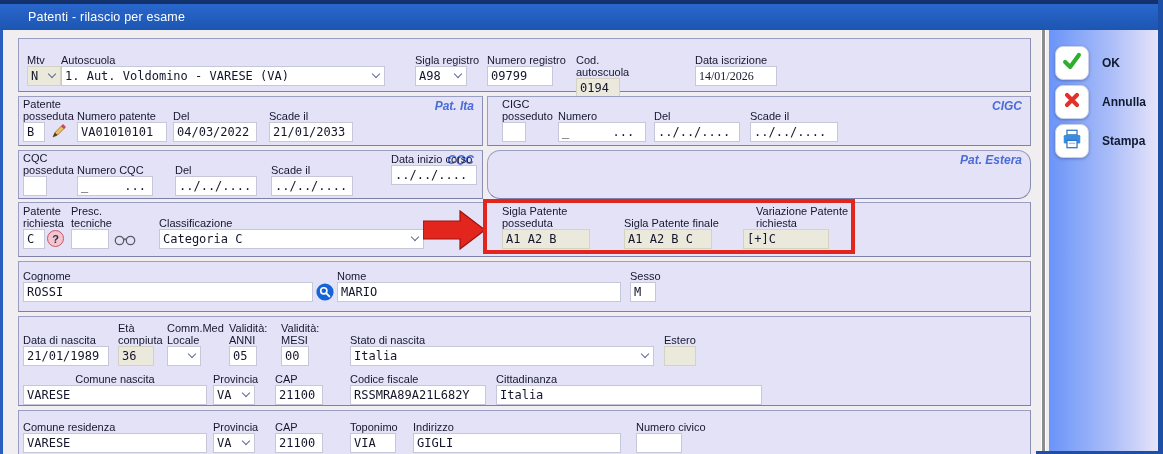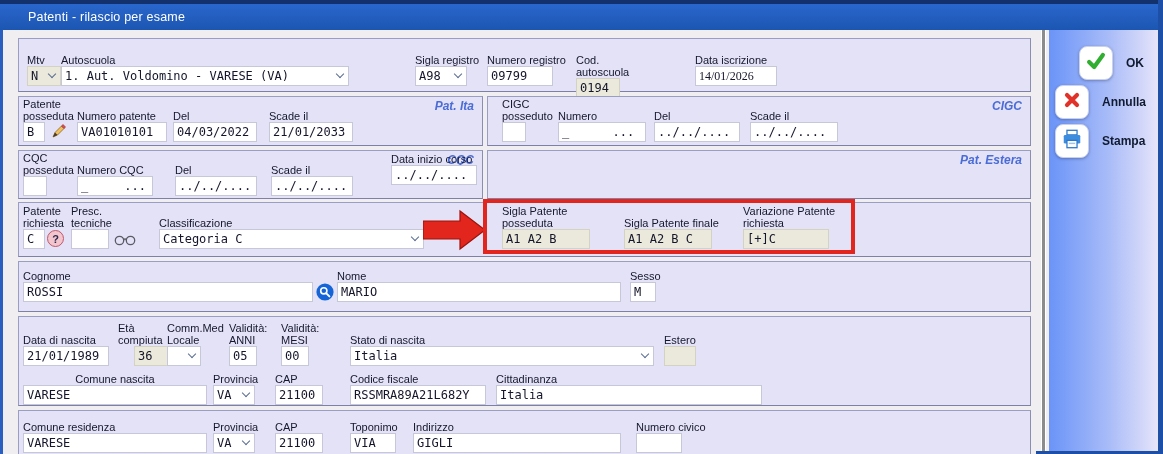--- a/index.html
+++ b/index.html
@@ -68,21 +68,21 @@
     <div class="title-text">Patenti - rilascio per esame</div>
   </div>
 
   <div class="panel" style="left:18px;top:38px;width:1013px;height:54px;">
     <div class="field" style="left:8px;top:15px;">
       <div class="flabel">Mtv</div>
       <div class="fbox dd ro" style="width:34px;"><span>N</span><span class="chev"></span></div>
     </div>
     <div class="field" style="left:42px;top:15px;">
       <div class="flabel">Autoscuola</div>
-      <div class="fbox dd" style="width:288px;"><span>1. Aut. Voldomino - VARESE (VA)</span><span class="chev"></span></div>
+      <div class="fbox dd" style="width:324px;"><span>1. Aut. Voldomino - VARESE (VA)</span><span class="chev"></span></div>
     </div>
     <div class="field" style="left:396px;top:15px;">
       <div class="flabel">Sigla registro</div>
       <div class="fbox dd" style="width:52px;"><span>A98</span><span class="chev"></span></div>
     </div>
     <div class="field" style="left:468px;top:15px;">
       <div class="flabel">Numero registro</div>
       <div class="fbox" style="width:66px;">09799</div>
     </div>
     <div class="field" style="left:557px;top:3px;margin-top:12px;">
@@ -159,21 +159,21 @@
     <div class="field" style="left:252px;top:13px;">
       <div class="flabel">Scade il</div>
       <div class="fbox" style="width:82px;">../../....</div>
     </div>
     <div class="field" style="left:348px;top:2px;padding-left:24px;">
       <div class="flabel">Data inizio corso</div>
       <div class="fbox" style="width:86px;">../../....</div>
     </div>
   </div>
 
-  <div class="panel" style="left:487px;top:150px;width:544px;height:49px;">
+  <div class="panel" style="left:487px;top:150px;width:544px;height:49px;border-radius:13px;">
     <div class="seclabel">Pat. Estera</div>
   </div>
 
   <div class="panel" style="left:18px;top:202px;width:1013px;height:55px;">
     <div class="field" style="left:4px;top:2px;">
       <div class="flabel wrap" style="width:52px;">Patente richiesta</div>
       <div class="fbox" style="width:22px;">C</div>
     </div>
     <div class="icon-abs" style="left:28px;top:27px;">
         <span class="help-badge">?</span>
@@ -195,21 +195,21 @@
     </div>
     <div class="field" style="left:483px;top:2px;">
       <div class="flabel wrap" style="width:84px;">Sigla Patente posseduta</div>
       <div class="fbox ro" style="width:88px;">A1 A2 B</div>
     </div>
     <div class="field" style="left:605px;top:14px;">
       <div class="flabel">Sigla Patente finale</div>
       <div class="fbox ro" style="width:88px;">A1 A2 B C</div>
     </div>
     <div class="field" style="left:724px;top:2px;">
-      <div class="flabel wrap" style="width:102px;">Variazione Patente richiesta</div>
+      <div class="flabel wrap" style="width:102px;margin-left:13px;">Variazione Patente richiesta</div>
       <div class="fbox ro" style="width:86px;">[+]C</div>
     </div>
   </div>
 
   <div class="hl-arrow">
     <svg width="64" height="44" viewBox="0 0 64 44">
         <polygon points="0,13 37,13 37,3 62,22 37,41 37,31 0,31" fill="#e3261d" stroke="#9c120c" stroke-width="1.2"></polygon>
       </svg>
   </div>
   <div class="hl-rect"></div>
@@ -236,21 +236,21 @@
     </div>
   </div>
 
   <div class="panel" style="left:18px;top:316px;width:1013px;height:90px;">
     <div class="field" style="left:4px;top:17px;">
       <div class="flabel">Data di nascita</div>
       <div class="fbox" style="width:86px;">21/01/1989</div>
     </div>
     <div class="field" style="left:99px;top:5px;">
       <div class="flabel wrap" style="width:54px;">Età compiuta</div>
-      <div class="fbox ro" style="width:36px;margin-left:16px;">36</div>
+      <div class="fbox ro" style="width:36px;">36</div>
     </div>
     <div class="field" style="left:148px;top:5px;">
       <div class="flabel wrap" style="width:62px;">Comm.Med Locale</div>
       <div class="fbox dd" style="width:34px;"><span></span><span class="chev"></span></div>
     </div>
     <div class="field" style="left:210px;top:5px;">
       <div class="flabel wrap" style="width:50px;">Validità: ANNI</div>
       <div class="fbox" style="width:28px;">05</div>
     </div>
     <div class="field" style="left:262px;top:5px;">
@@ -310,21 +310,21 @@
     </div>
     <div class="field" style="left:617px;top:10px;">
       <div class="flabel">Numero civico</div>
       <div class="fbox" style="width:46px;"></div>
     </div>
   </div>
 
   <div class="divider"></div>
 
   <div class="sidebar">
-    <div class="sbtn-row" style="top:16px;margin-left:24px;">
+    <div class="sbtn-row" style="top:16px;">
       <div class="sbtn">
         <span><svg width="22" height="22" viewBox="0 0 24 24">
               <path d="M4.5 13 L10 18.5 L19.5 5.5" fill="none" stroke="#2fae2f" stroke-width="4.6" stroke-linecap="round" stroke-linejoin="round"></path>
             </svg></span>
       </div>
       <div class="sbtn-label">OK</div>
     </div>
     <div class="sbtn-row" style="top:55px;">
       <div class="sbtn">
         <span><svg width="20" height="20" viewBox="0 0 24 24">

